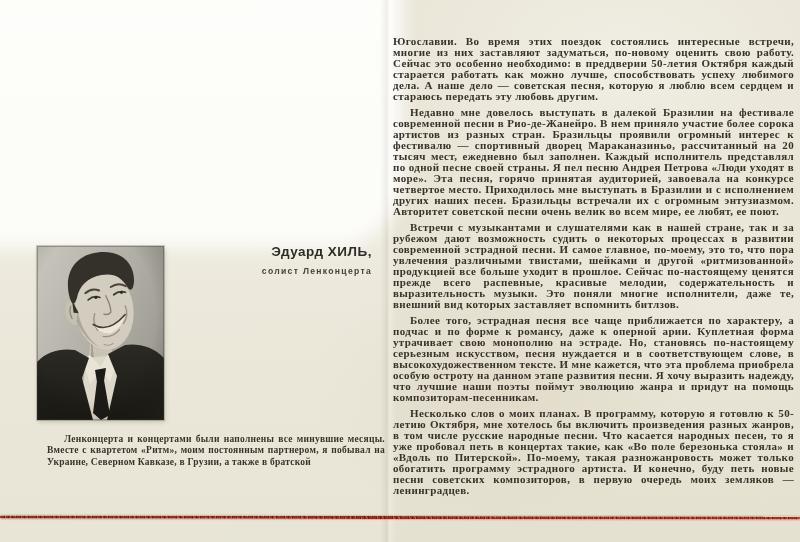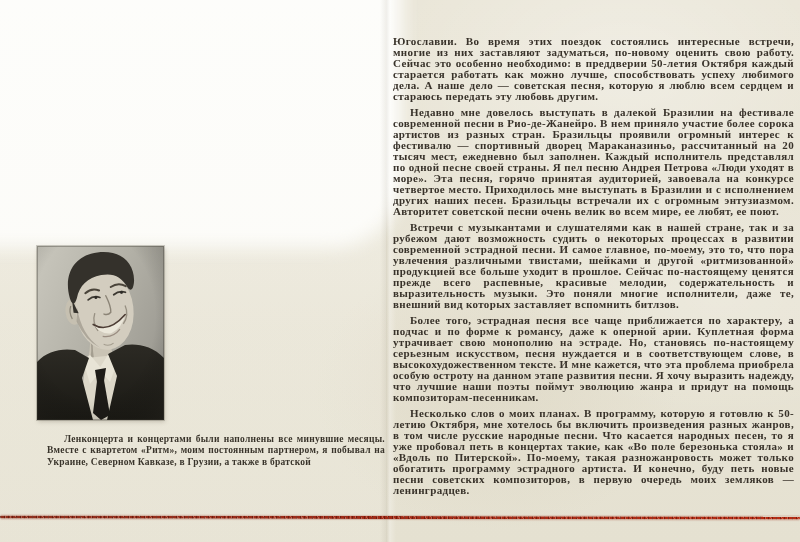--- a/index.html
+++ b/index.html
@@ -159,20 +159,24 @@
         <path d="M54 77 Q68 88 87 71" stroke="#4c3c34" stroke-width="1.6" fill="none" stroke-linecap="round"></path>
         <path d="M62 90 Q72 93 80 85" stroke="rgba(95,75,65,0.5)" stroke-width="1.2" fill="none"></path>
         <path d="M62 98 Q67 101 72 98" stroke="rgba(92,84,70,0.4)" stroke-width="1.1" fill="none"></path>
       </g>
 
       <rect width="127" height="174" fill="url(#vig)"></rect>
       <rect x="0.5" y="0.5" width="126" height="173" fill="none" stroke="rgba(60,58,50,0.35)" stroke-width="1"></rect>
     </svg>
   </figure>
 
+  <div class="byline">
+    <div class="name">Эдуард ХИЛЬ,</div>
+    <div class="role">солист Ленконцерта</div>
+  </div>
 
   <p class="caption">Ленконцерта и концертами были наполнены все минувшие месяцы. Вместе с квартетом «Ритм», моим постоянным партнером, я побывал на Украине, Северном Кавказе, в Грузии, а также в братской</p>
 
   <div class="article">
     <p class="continuation">Югославии. Во время этих поездок состоялись интересные встречи, многие из них заставляют задуматься, по-новому оценить свою работу. Сейчас это особенно необходимо: в преддверии 50-летия Октября каждый старается работать как можно лучше, способствовать успеху любимого дела. А наше дело — советская песня, которую я люблю всем сердцем и стараюсь передать эту любовь другим.</p>
     <p>Недавно мне довелось выступать в далекой Бразилии на фестивале современной песни в Рио-де-Жанейро. В нем приняло участие более сорока артистов из разных стран. Бразильцы проявили огромный интерес к фестивалю — спортивный дворец Мараканазиньо, рассчитанный на 20 тысяч мест, ежедневно был заполнен. Каждый исполнитель представлял по одной песне своей страны. Я пел песню Андрея Петрова «Люди уходят в море». Эта песня, горячо принятая аудиторией, завоевала на конкурсе четвертое место. Приходилось мне выступать в Бразилии и с исполнением других наших песен. Бразильцы встречали их с огромным энтузиазмом. Авторитет советской песни очень велик во всем мире, ее любят, ее поют.</p>
     <p>Встречи с музыкантами и слушателями как в нашей стране, так и за рубежом дают возможность судить о некоторых процессах в развитии современной эстрадной песни. И самое главное, по-моему, это то, что пора увлечения различными твистами, шейками и другой «ритмизованной» продукцией все больше уходит в прошлое. Сейчас по-настоящему ценятся прежде всего распевные, красивые мелодии, содержательность и выразительность музыки. Это поняли многие исполнители, даже те, внешний вид которых заставляет вспомнить битлзов.</p>
     <p>Более того, эстрадная песня все чаще приближается по характеру, а подчас и по форме к романсу, даже к оперной арии. Куплетная форма утрачивает свою монополию на эстраде. Но, становясь по-настоящему серьезным искусством, песня нуждается и в соответствующем слове, в высокохудожественном тексте. И мне кажется, что эта проблема приобрела особую остроту на данном этапе развития песни. Я хочу выразить надежду, что лучшие наши поэты поймут эволюцию жанра и придут на помощь композиторам-песенникам.</p>
     <p>Несколько слов о моих планах. В программу, которую я готовлю к 50-летию Октября, мне хотелось бы включить произведения разных жанров, в том числе русские народные песни. Что касается народных песен, то я уже пробовал петь в концертах такие, как «Во поле березонька стояла» и «Вдоль по Питерской». По-моему, такая разножанровость может только обогатить программу эстрадного артиста. И конечно, буду петь новые песни советских композиторов, в первую очередь моих земляков — ленинградцев.</p>
   </div>

